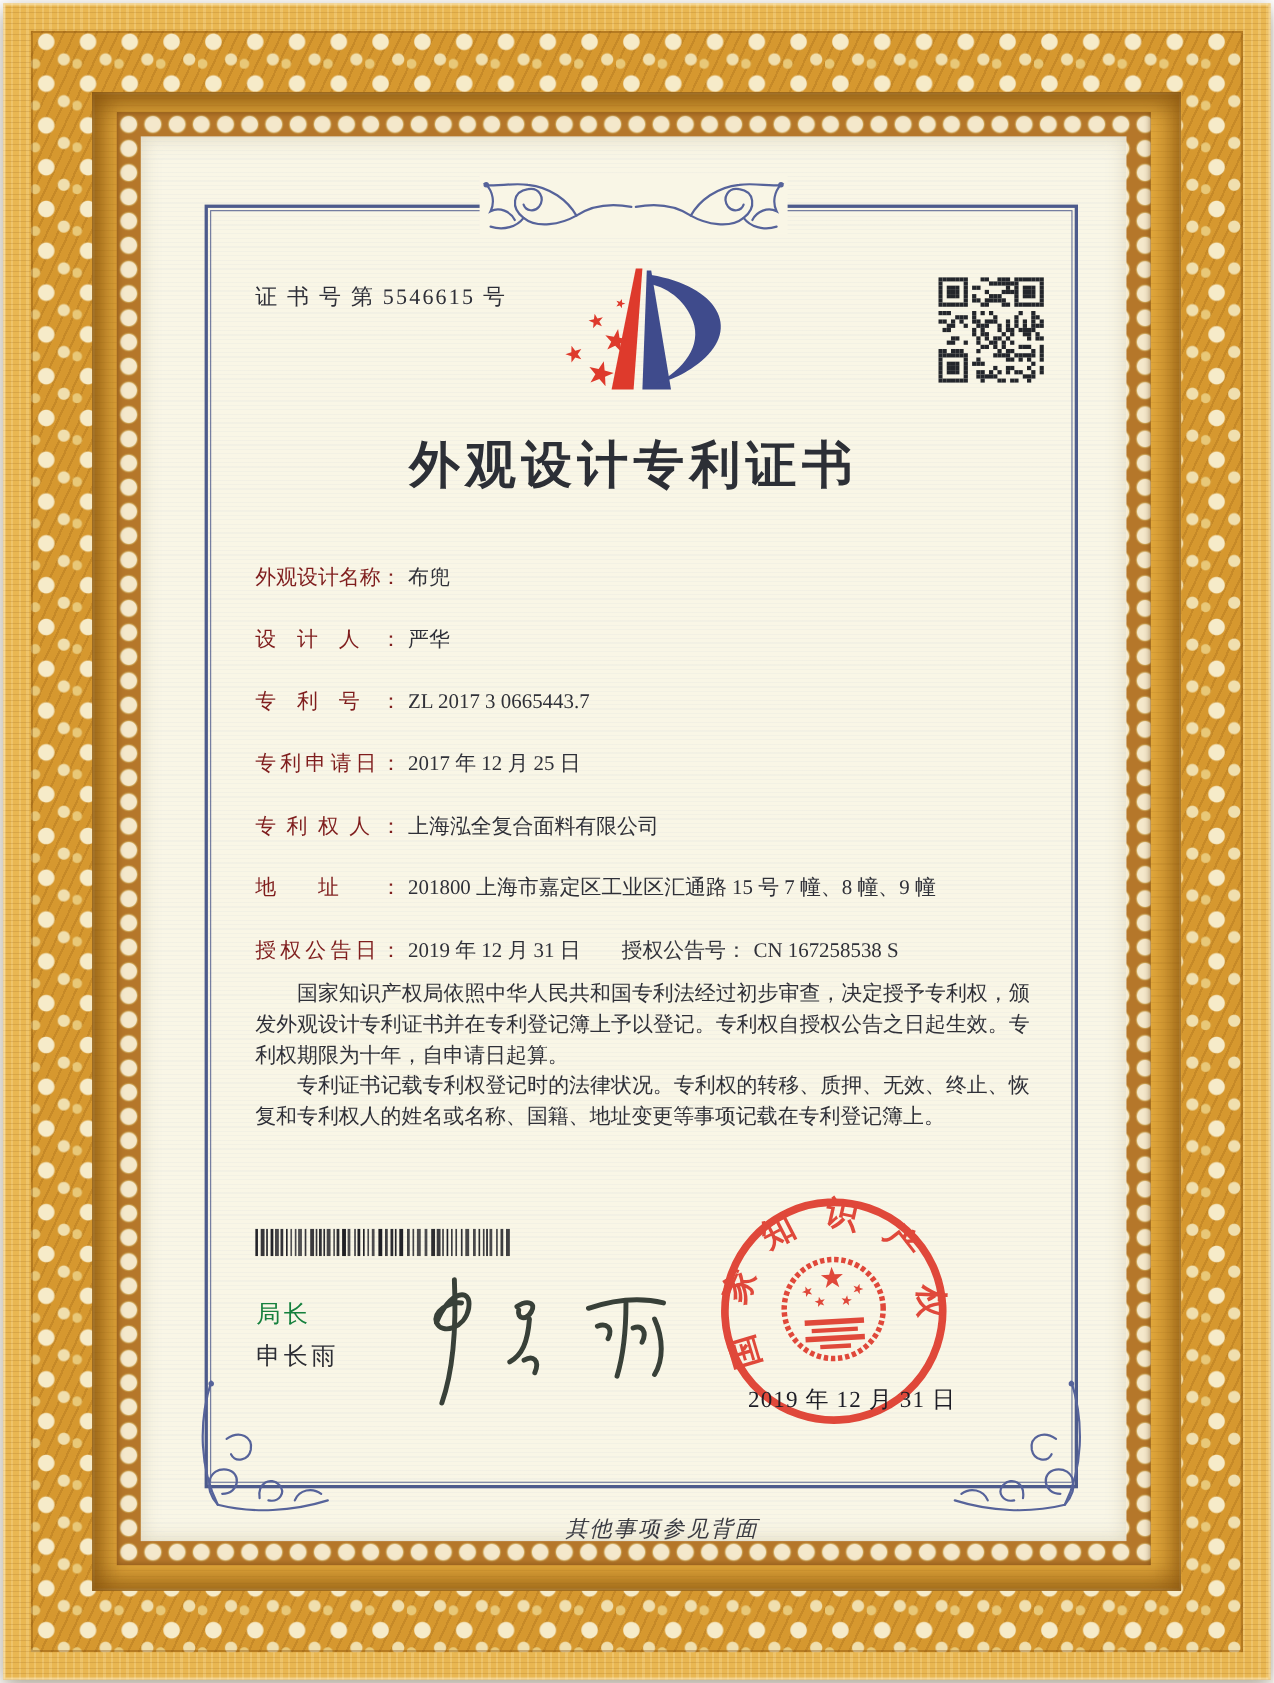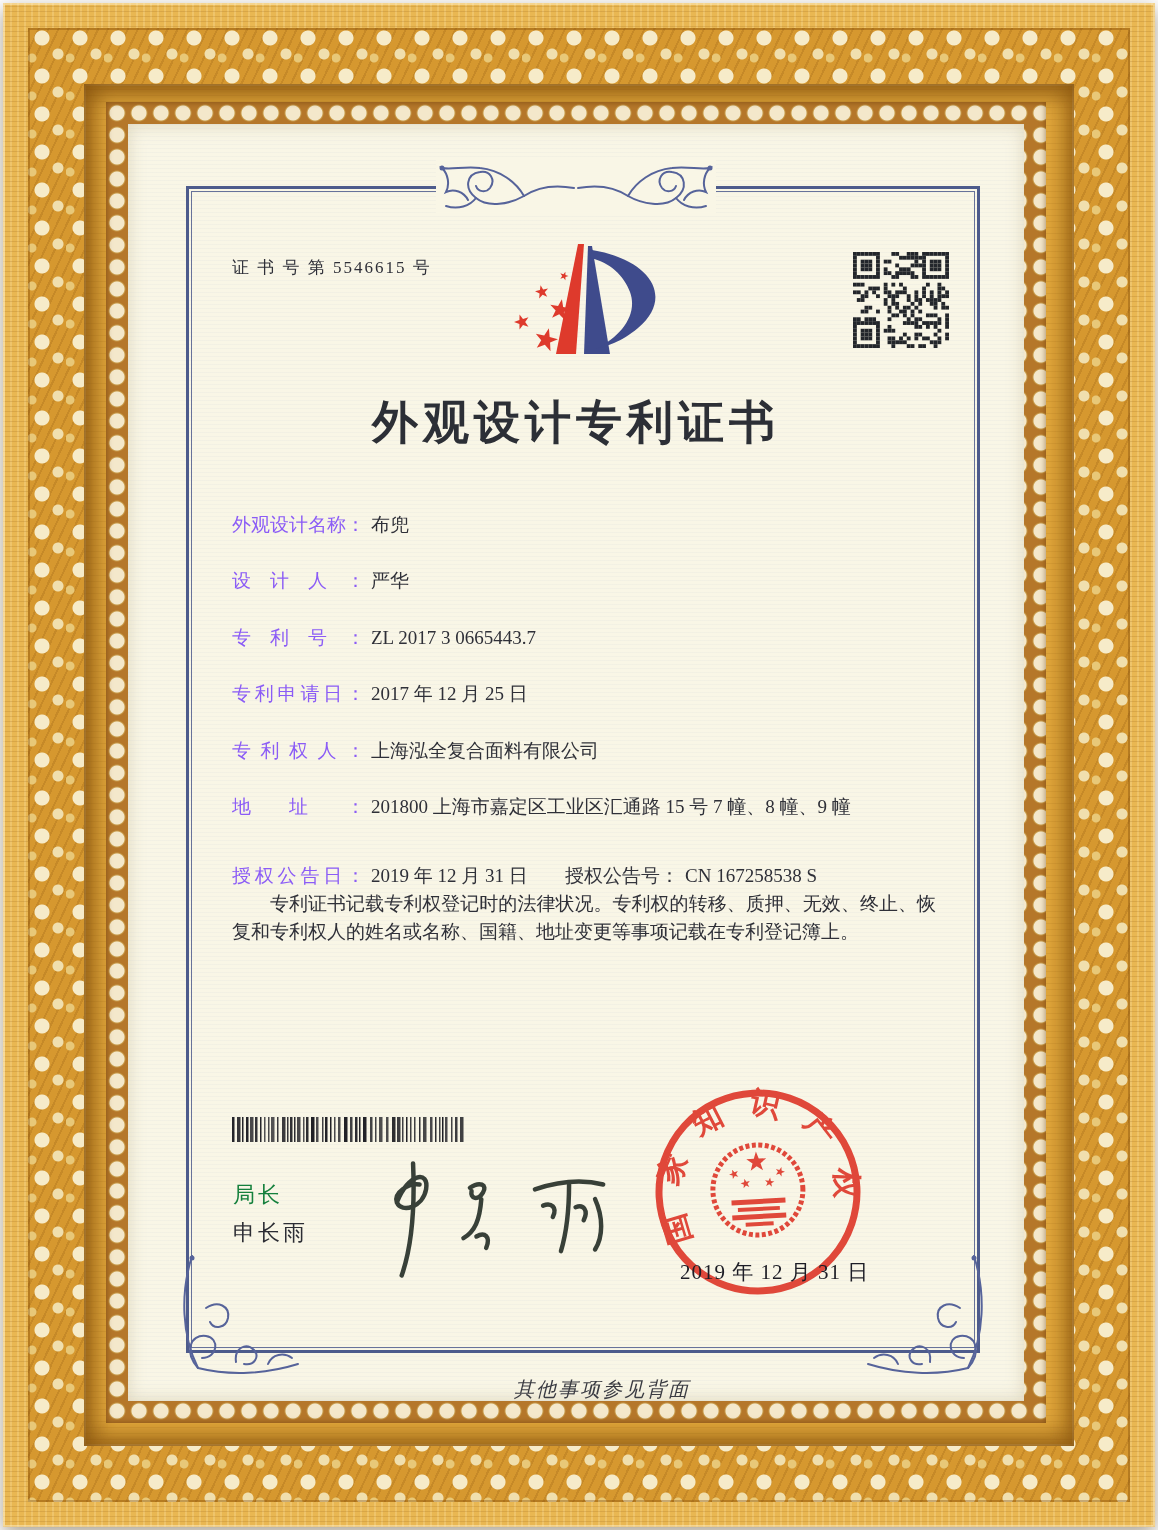--- a/index.html
+++ b/index.html
@@ -35,34 +35,34 @@
     border:3px solid var(--navy,#4d5b8c);box-sizing:border-box;}
   .cert-border-inner{position:absolute;inset:2px;border:1px solid var(--navy,#4d5b8c);opacity:.85;}
   .ornament-top{position:absolute;left:308px;top:34px;width:280px;height:56px;
     background:var(--paper,#f9f6e6);display:flex;align-items:center;justify-content:center;}
   .ornament-corner{position:absolute;width:130px;height:130px;top:1128px;}
   .ornament-corner.left{left:44px;}
   .ornament-corner.right{left:736px;transform:scaleX(-1);}
   .flourish{stroke:#56639a;fill:none;stroke-width:2;stroke-linecap:round;}
   .flourish-dot{fill:#56639a;stroke:none;}
   
-  .cert-no{position:absolute;left:104px;top:132px;font-size:17px;letter-spacing:2px;color:#2e2f38;}
+  .cert-no{position:absolute;left:104px;top:132px;font-size:20px;letter-spacing:2px;color:#2e2f38;}
   .logo{position:absolute;left:372px;top:110px;width:190px;height:138px;}
   .red-fill{fill:var(--red,#de3a2c);}
   .blue-fill{fill:var(--logo-blue,#3f4b8c);}
   .qr{position:absolute;left:725px;top:128px;width:96px;height:96px;}
   .title{position:absolute;left:0;top:268px;width:100%;text-align:center;
     font-size:46px;font-weight:700;letter-spacing:5px;color:#2c2f36;}
   .field-row{position:absolute;left:104px;width:760px;font-size:19px;white-space:nowrap;}
-  .f-label{display:inline-block;width:133px;text-align:justify;text-align-last:justify;color:#8b5cf6;}
+  .f-label{display:inline-block;width:133px;text-align:justify;text-align-last:justify;color:#7f1d1d;}
   .f-value{margin-left:6px;color:#2f3038;}
   .row-0{top:388px;} .row-1{top:444px;} .row-2{top:501px;}
   .row-3{top:557px;} .row-4{top:614px;} .row-5{top:670px;}
   .grant-row{top:727px;}
-  .grant-pair{position:absolute;top:12px;white-space:nowrap;}
+  .grant-pair{position:absolute;top:0;white-space:nowrap;}
   .grant-pair.first{left:0;}
   .grant-pair.second{left:333px;}
   .paragraphs{position:absolute;left:104px;top:766px;width:704px;font-size:19px;
     line-height:28px;text-align:justify;color:#2f3038;}
   .paragraphs p{margin:0;text-indent:2em;}
   .barcode{position:absolute;left:104px;top:993px;width:234px;height:25px;}
   .director-title{position:absolute;left:105px;top:1056px;font-size:22px;letter-spacing:3px;
     font-family:"Liberation Sans","DejaVu Sans",sans-serif;color:#15803d;}
   .director-name{position:absolute;left:105px;top:1094px;font-size:22px;letter-spacing:3px;
     font-family:"Liberation Sans","DejaVu Sans",sans-serif;color:#2c2d34;}
@@ -448,20 +448,21 @@
     <div class="field-row grant-row">
       <span class="grant-pair first">
         <span class="f-label">授权公告日：</span><span class="f-value">2019 年 12 月 31 日</span>
       </span>
       <span class="grant-pair second">
         <span>授权公告号：</span><span class="f-value">CN 167258538 S</span>
       </span>
     </div>
 
     <div class="paragraphs">
+      <p>国家知识产权局依照中华人民共和国专利法经过初步审查，决定授予专利权，颁发外观设计专利证书并在专利登记簿上予以登记。专利权自授权公告之日起生效。专利权期限为十年，自申请日起算。</p>
       <p>专利证书记载专利权登记时的法律状况。专利权的转移、质押、无效、终止、恢复和专利权人的姓名或名称、国籍、地址变更等事项记载在专利登记簿上。</p>
     </div>
 
     <svg class="barcode" id="barcode" viewBox="0 0 234 25" preserveAspectRatio="none">
         <rect x="0" y="0" width="2.5" height="25" fill="#1c1c22" opacity="0.9631164483726025"></rect>
         <rect x="5" y="0" width="3.5" height="25" fill="#1c1c22" opacity="0.8816481355461292"></rect>
         <rect x="10" y="0" width="1.5" height="25" fill="#1c1c22" opacity="0.9663686620770022"></rect>
         <rect x="14" y="0" width="2.5" height="25" fill="#1c1c22" opacity="0.97051470837323"></rect>
         <rect x="18" y="0" width="3.5" height="25" fill="#1c1c22" opacity="0.7993134594871663"></rect>
         <rect x="23" y="0" width="2.5" height="25" fill="#1c1c22" opacity="0.9026552246068604"></rect>

